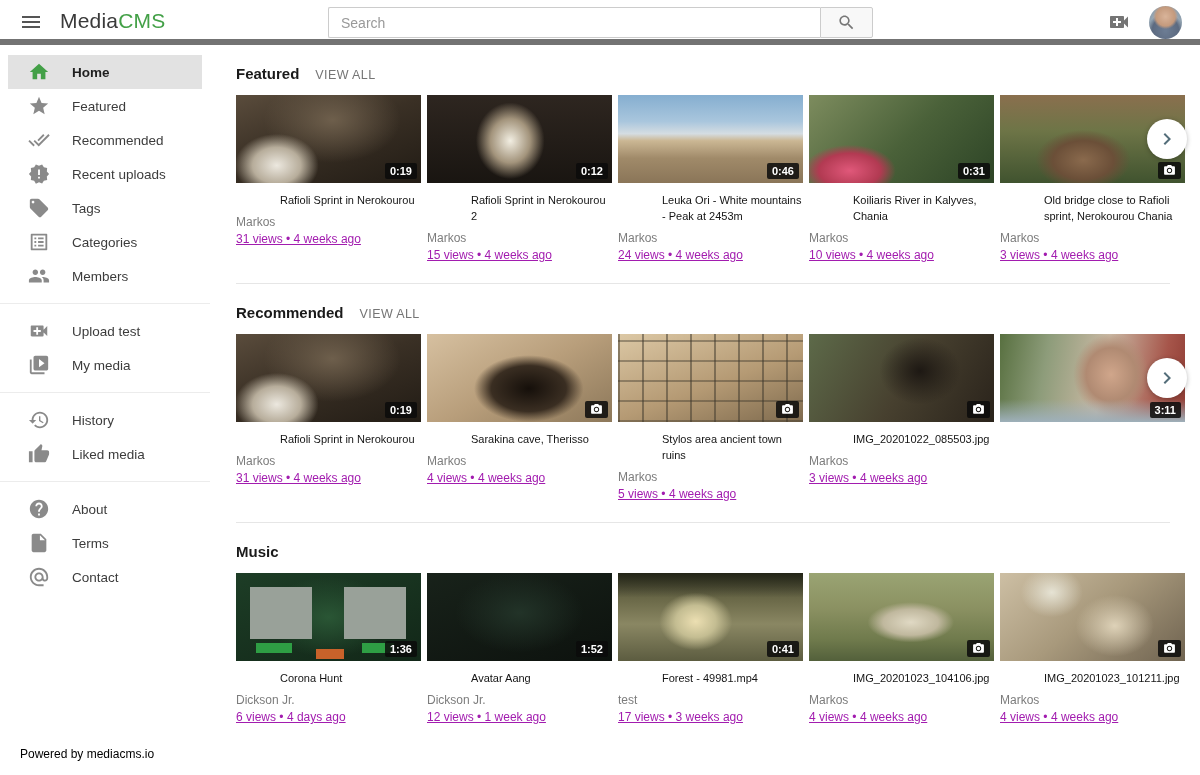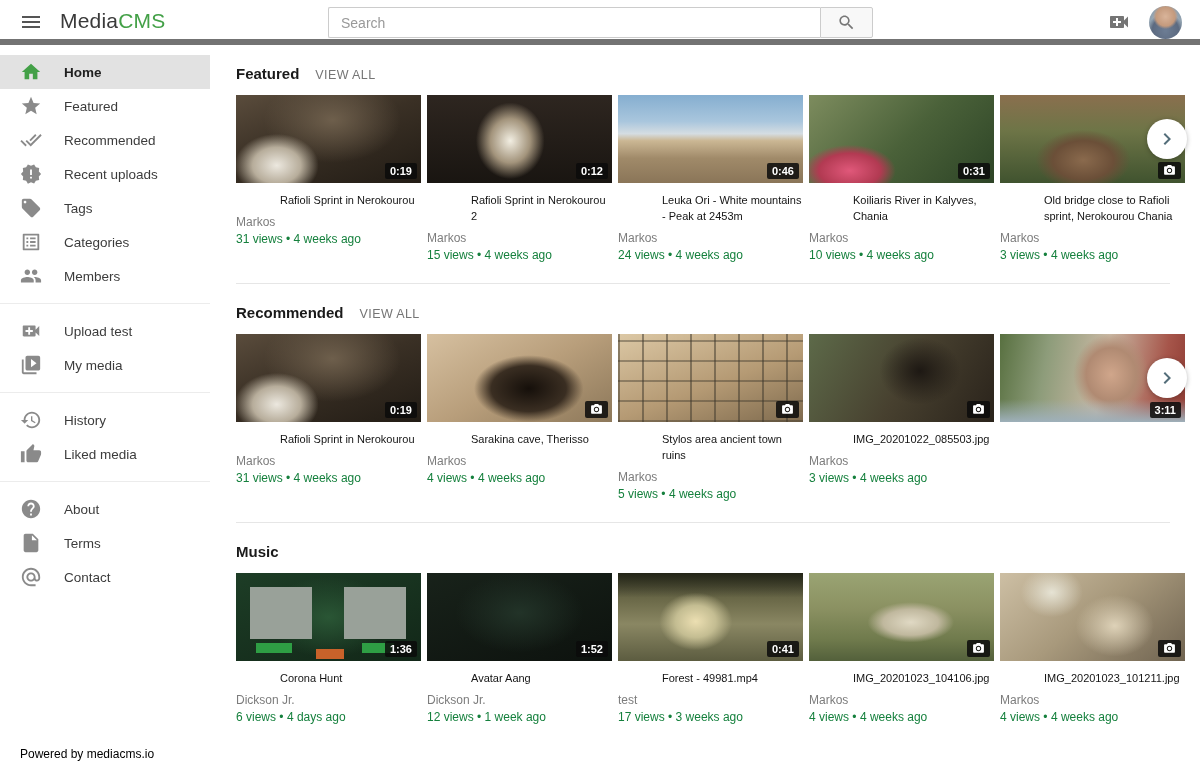--- a/index.html
+++ b/index.html
@@ -25,21 +25,21 @@
                 background:transparent; color:#757575; cursor:pointer; }
   .avatar { position:absolute; right:18px; top:6px; width:33px; height:33px; border-radius:50%;
             cursor:pointer; border:none;
             background:
               radial-gradient(circle at 50% 32%, #d9b49a 0%, #c49a7d 34%, transparent 45%),
               radial-gradient(circle at 50% 75%, #6d7d94 0%, #5c6a80 45%, transparent 60%),
               radial-gradient(circle at 50% 50%, #b9c4cf 0%, #8fa0ae 70%, #77879a 100%); }
 
   
   .sidebar { position:absolute; top:45px; left:0; width:210px; height:730px; background:#fff; z-index:10; }
-  .sidebar .group { padding:10px 0; }
+  .sidebar .group { padding:10px 8px; }
   .s-item { display:flex; align-items:center; height:34px; padding-left:20px; cursor:pointer; color:#3c3c3c; }
   .s-item .ic { width:22px; height:22px; color:#8a8a8a; flex:0 0 22px; display:flex; align-items:center; }
   .s-item .lbl { margin-left:22px; font-size:13.5px; }
   .s-item.active { background:#e2e2e2; }
   .s-item.active .ic { color:#43a047; }
   .s-item.active .lbl { font-weight:bold; color:#1f1f1f; }
   .s-div { border-top:1px solid #ececec; margin:0 0; }
   .powered { position:absolute; left:20px; bottom:14px; font-size:12px; color:#000000; }
 
   
@@ -52,21 +52,21 @@
   .view-all { margin-left:16px; font-size:12.5px; color:#757575; letter-spacing:.4px; cursor:pointer; text-decoration:none; }
   .cards { position:relative; display:flex; gap:6px; margin-top:13px; }
   .card { width:185px; cursor:pointer; }
   .thumb { position:relative; width:185px; height:88px; background:#444; }
   .badge { position:absolute; right:4px; bottom:4px; background:rgba(10,10,10,.85); color:#fff;
            font-size:11px; font-weight:bold; padding:2px 5px; border-radius:2px; line-height:12px;
            display:flex; align-items:center; }
   .minfo { padding-top:9px; min-height:88px; }
   .mtitle { font-size:11px; font-weight:normal; color:#141414; line-height:16px;padding-left:44px; }
   .mauthor { font-size:12px; color:#7c7c7c; margin-top:7px; }
-  .mmeta { font-size:12px; color:#15803d; margin-top:3px; }
+  .mmeta { font-size:12px; color:#a21caf; margin-top:3px;text-decoration:underline; }
   .next-btn { position:absolute; right:-17px; top:24px; width:40px; height:40px; border-radius:50%;
               background:#fff; border:none; box-shadow:0 1px 5px rgba(0,0,0,.28); cursor:pointer;
               color:#546e7a; display:flex; align-items:center; justify-content:center; z-index:5; }
 
   
   .th-rafioli { background:
       radial-gradient(ellipse 60px 45px at 22% 80%, #ece8df 0%, #b7ad9b 40%, rgba(0,0,0,0) 70%),
       radial-gradient(ellipse 95px 60px at 52% 28%, #6e5f4c 0%, rgba(0,0,0,0) 72%),
       linear-gradient(160deg, #5a4c3c 0%, #3a3025 45%, #221c15 100%); }
   .th-rafioli2 { background:

